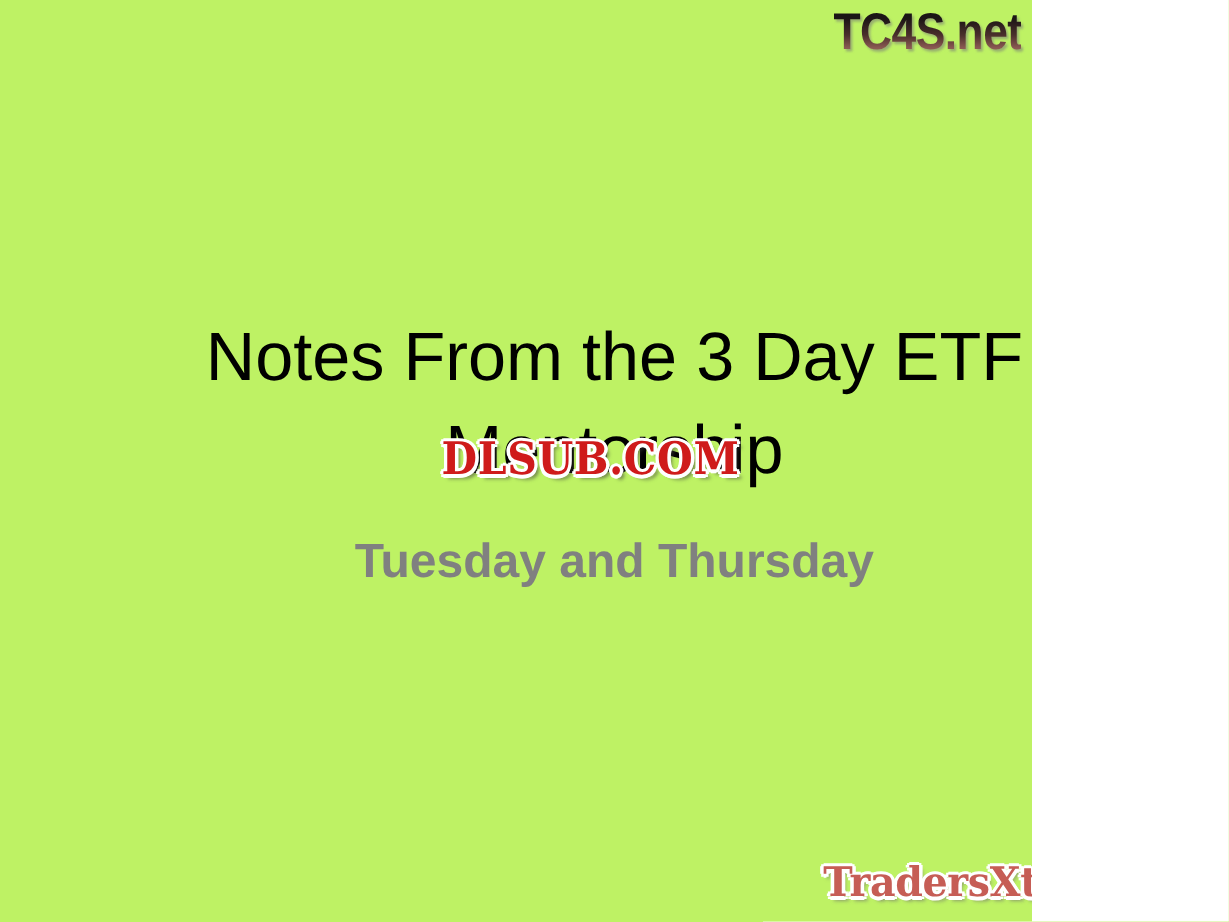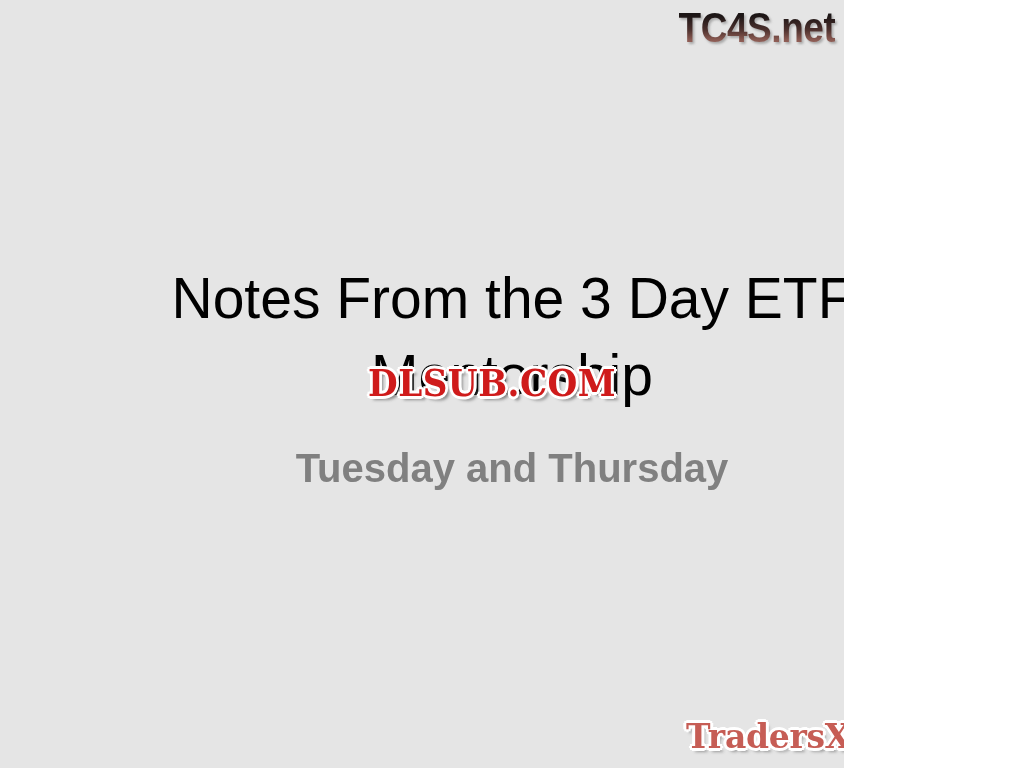--- a/index.html
+++ b/index.html
@@ -11,22 +11,23 @@
     height: 768px;
     background: #ffffff;
     font-family: "Liberation Sans", sans-serif;
     overflow: hidden;
   }
 
   .slide {
     position: relative;
     width: 844px;
     height: 768px;
-    background: #e5e5e5;
+    background: #bef264;
     overflow: hidden;
+    padding-left: 16px;
   }
 
   
   .title-block {
     position: absolute;
     left: 112px;
     top: 260px;
     width: 800px;
     text-align: center;
   }

